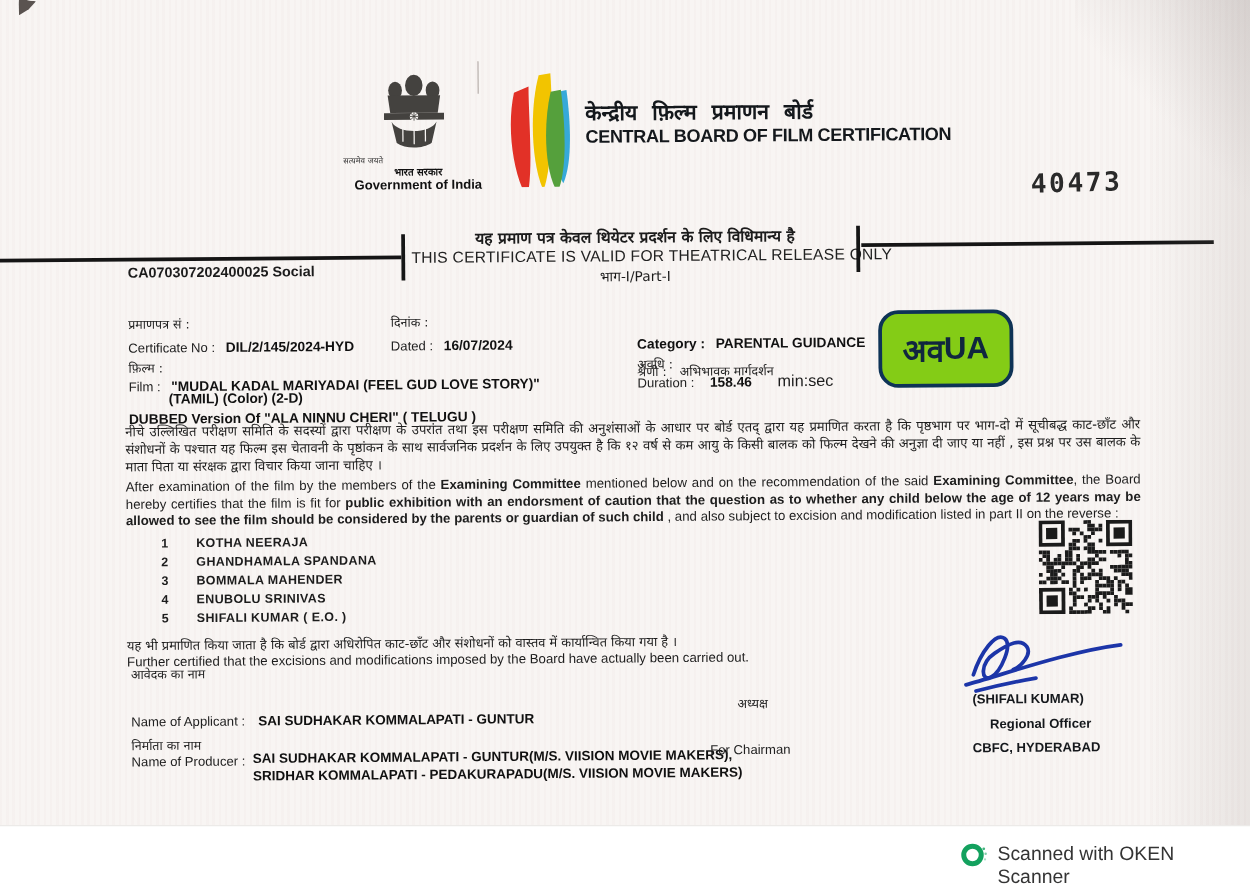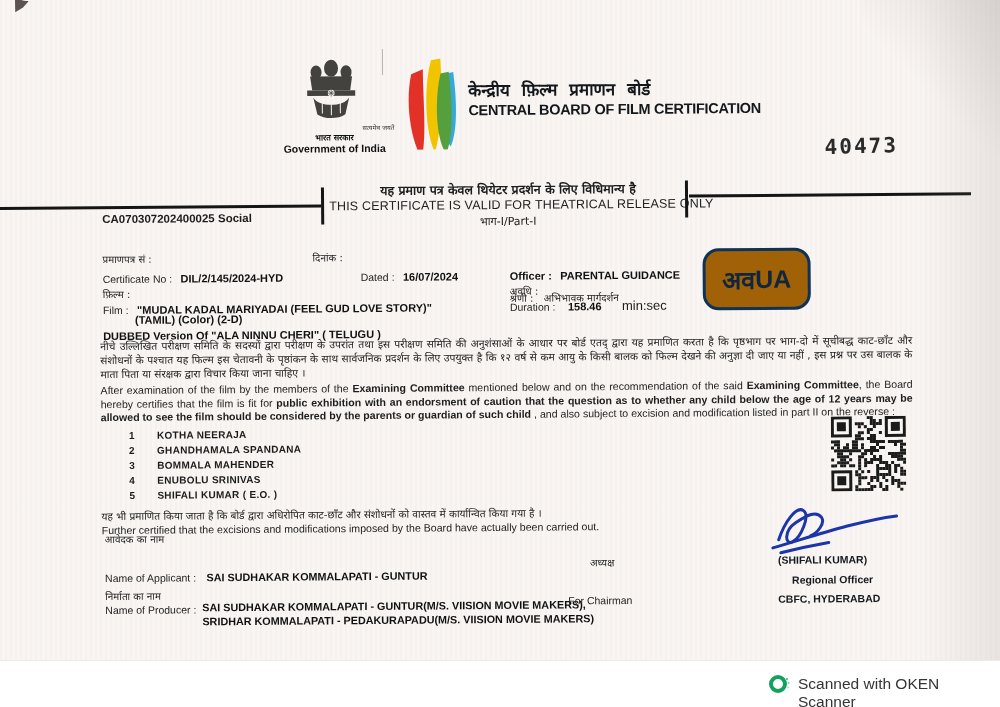--- a/index.html
+++ b/index.html
@@ -9,21 +9,21 @@
   .en{font-family:"Liberation Sans",sans-serif;}
   .b{font-weight:bold;}
   #scan{position:relative;width:1000px;height:660px;background:#f8f5f3;overflow:hidden;}
   #scan .texture{position:absolute;inset:0;background:repeating-linear-gradient(90deg,rgba(216,190,190,0.07) 0 2px,rgba(255,255,255,0) 2px 5px);pointer-events:none;}
   #edge-shadow-right{position:absolute;top:0;right:0;width:80px;height:660px;background:linear-gradient(to right,rgba(0,0,0,0),rgba(150,138,135,0.16));pointer-events:none;}
   #edge-shadow-tr{position:absolute;top:0;right:0;width:140px;height:160px;background:linear-gradient(225deg,rgba(150,140,138,0.22),rgba(0,0,0,0) 55%);pointer-events:none;}
   #corner-artifact{position:absolute;left:14px;top:0;width:14px;height:13px;background:#5a5350;clip-path:polygon(0 0,100% 0,65% 55%,15% 100%);transform:rotate(8deg);}
   #doc{position:absolute;inset:0;transform:rotate(-0.45deg);transform-origin:500px 320px;color:#1c1c1c;}
   
   #emblem-svg{left:302px;top:56px;}
-  .emblem-motto{left:276px;top:122px;width:120px;text-align:right;font-size:6.5px;color:#333;}
+  .emblem-motto{left:276px;top:122px;width:120px;text-align:left;font-size:6.5px;color:#333;}
   .emblem-govt-hi{left:276px;top:130px;width:120px;text-align:center;font-size:8px;font-weight:bold;color:#111;}
   .emblem-govt-en{left:266px;top:141px;width:140px;text-align:center;font-size:10.5px;font-weight:bold;color:#111;}
   #header-divider{left:384px;top:48px;width:1px;height:26px;background:#b9b2ae;}
   #cbfc-ribbons{left:408px;top:55px;}
   .board-hi{left:470px;top:78px;font-size:17px;font-weight:bold;word-spacing:6px;color:#14181c;}
   .board-en{left:470px;top:102px;font-size:14.5px;font-weight:bold;letter-spacing:-0.3px;color:#14181c;}
   .serial{left:826px;top:137px;font-family:"DejaVu Sans Mono",monospace;font-weight:bold;font-size:21px;letter-spacing:2px;color:#2a2a2a;transform:rotate(-1.2deg);}
   
   .rule{background:#151515;}
   #rule-left{left:-4px;top:203px;width:326px;height:2.5px;}
@@ -32,21 +32,21 @@
   #rule-right{left:690px;top:196px;width:282px;height:2.5px;}
   .banner{left:330px;top:181px;width:358px;text-align:center;white-space:nowrap;}
   .banner .l1{font-size:12.5px;font-weight:bold;}
   .banner .l2{font-size:12.5px;letter-spacing:0.2px;color:#222;}
   .banner .l3{font-size:11px;margin-top:1px;}
   .file-no{left:103px;top:210px;font-size:11.5px;font-weight:bold;}
   
   .lab-hi{font-size:10px;font-weight:normal;color:#222;}
   .lab-en{font-size:10.5px;color:#222;}
   .val{font-weight:bold;font-size:11px;color:#111;}
-  #badge{left:703px;top:250px;width:102px;height:56px;background:#a16207;border:3.5px solid #0e3356;border-radius:16px;display:flex;align-items:center;justify-content:center;}
+  #badge{left:703px;top:250px;width:102px;height:56px;background:#84cc16;border:3.5px solid #0e3356;border-radius:16px;display:flex;align-items:center;justify-content:center;}
   #badge span{font-size:25px;font-weight:bold;color:#10263f;}
   
   .para{left:100px;top:0;width:812px;text-align:justify;color:#1d1d1d;}
   #para-hi{top:336px;font-size:10.5px;line-height:14px;}
   #para-en{top:381px;font-size:10.6px;line-height:13.6px;}
   
   .member-no{left:128px;font-size:10px;font-weight:bold;}
   .member-name{left:156px;font-size:10px;font-weight:bold;letter-spacing:0.3px;}
   #qr-box{left:830px;top:419px;width:76px;height:76px;}
   .cert2-hi{left:100px;top:506px;font-size:10.3px;}
@@ -123,26 +123,26 @@
     <div class="abs hn lab-hi" style="left:313px;top:249px;">दिनांक :</div>
     <div class="abs" style="left:510px;top:248px;margin-top:40px;">
       <span class="hn lab-hi">श्रेणी :</span>
       <span class="hn lab-hi" style="margin-left:6px;">अभिभावक मार्गदर्शन</span>
     </div>
 
     <div class="abs" style="left:103px;top:266px;">
       <span class="en lab-en">Certificate No :</span>
       <span class="en val" style="margin-left:4px;margin-top:20px;">DIL/2/145/2024-HYD</span>
     </div>
-    <div class="abs" style="left:313px;top:266px;margin-left:48px;">
+    <div class="abs" style="left:313px;top:266px;">
       <span class="en lab-en">Dated :</span>
       <span class="en val" style="margin-left:4px;">16/07/2024</span>
     </div>
     <div class="abs" style="left:510px;top:266px;">
-      <span class="en val">Officer :</span>
+      <span class="en val">Category :</span>
       <span class="en val" style="margin-left:4px;">PARENTAL GUIDANCE</span>
     </div>
 
     <div class="abs hn lab-hi" style="left:103px;top:284px;">फ़िल्म :</div>
     <div class="abs hn lab-hi" style="left:510px;top:284px;text-align:right;">अवधि :</div>
 
     <div class="abs" style="left:103px;top:297px;">
       <span class="en lab-en">Film :</span>
       <span class="en val" style="margin-left:4px;">"MUDAL KADAL MARIYADAI (FEEL GUD LOVE STORY)"</span>
     </div>

